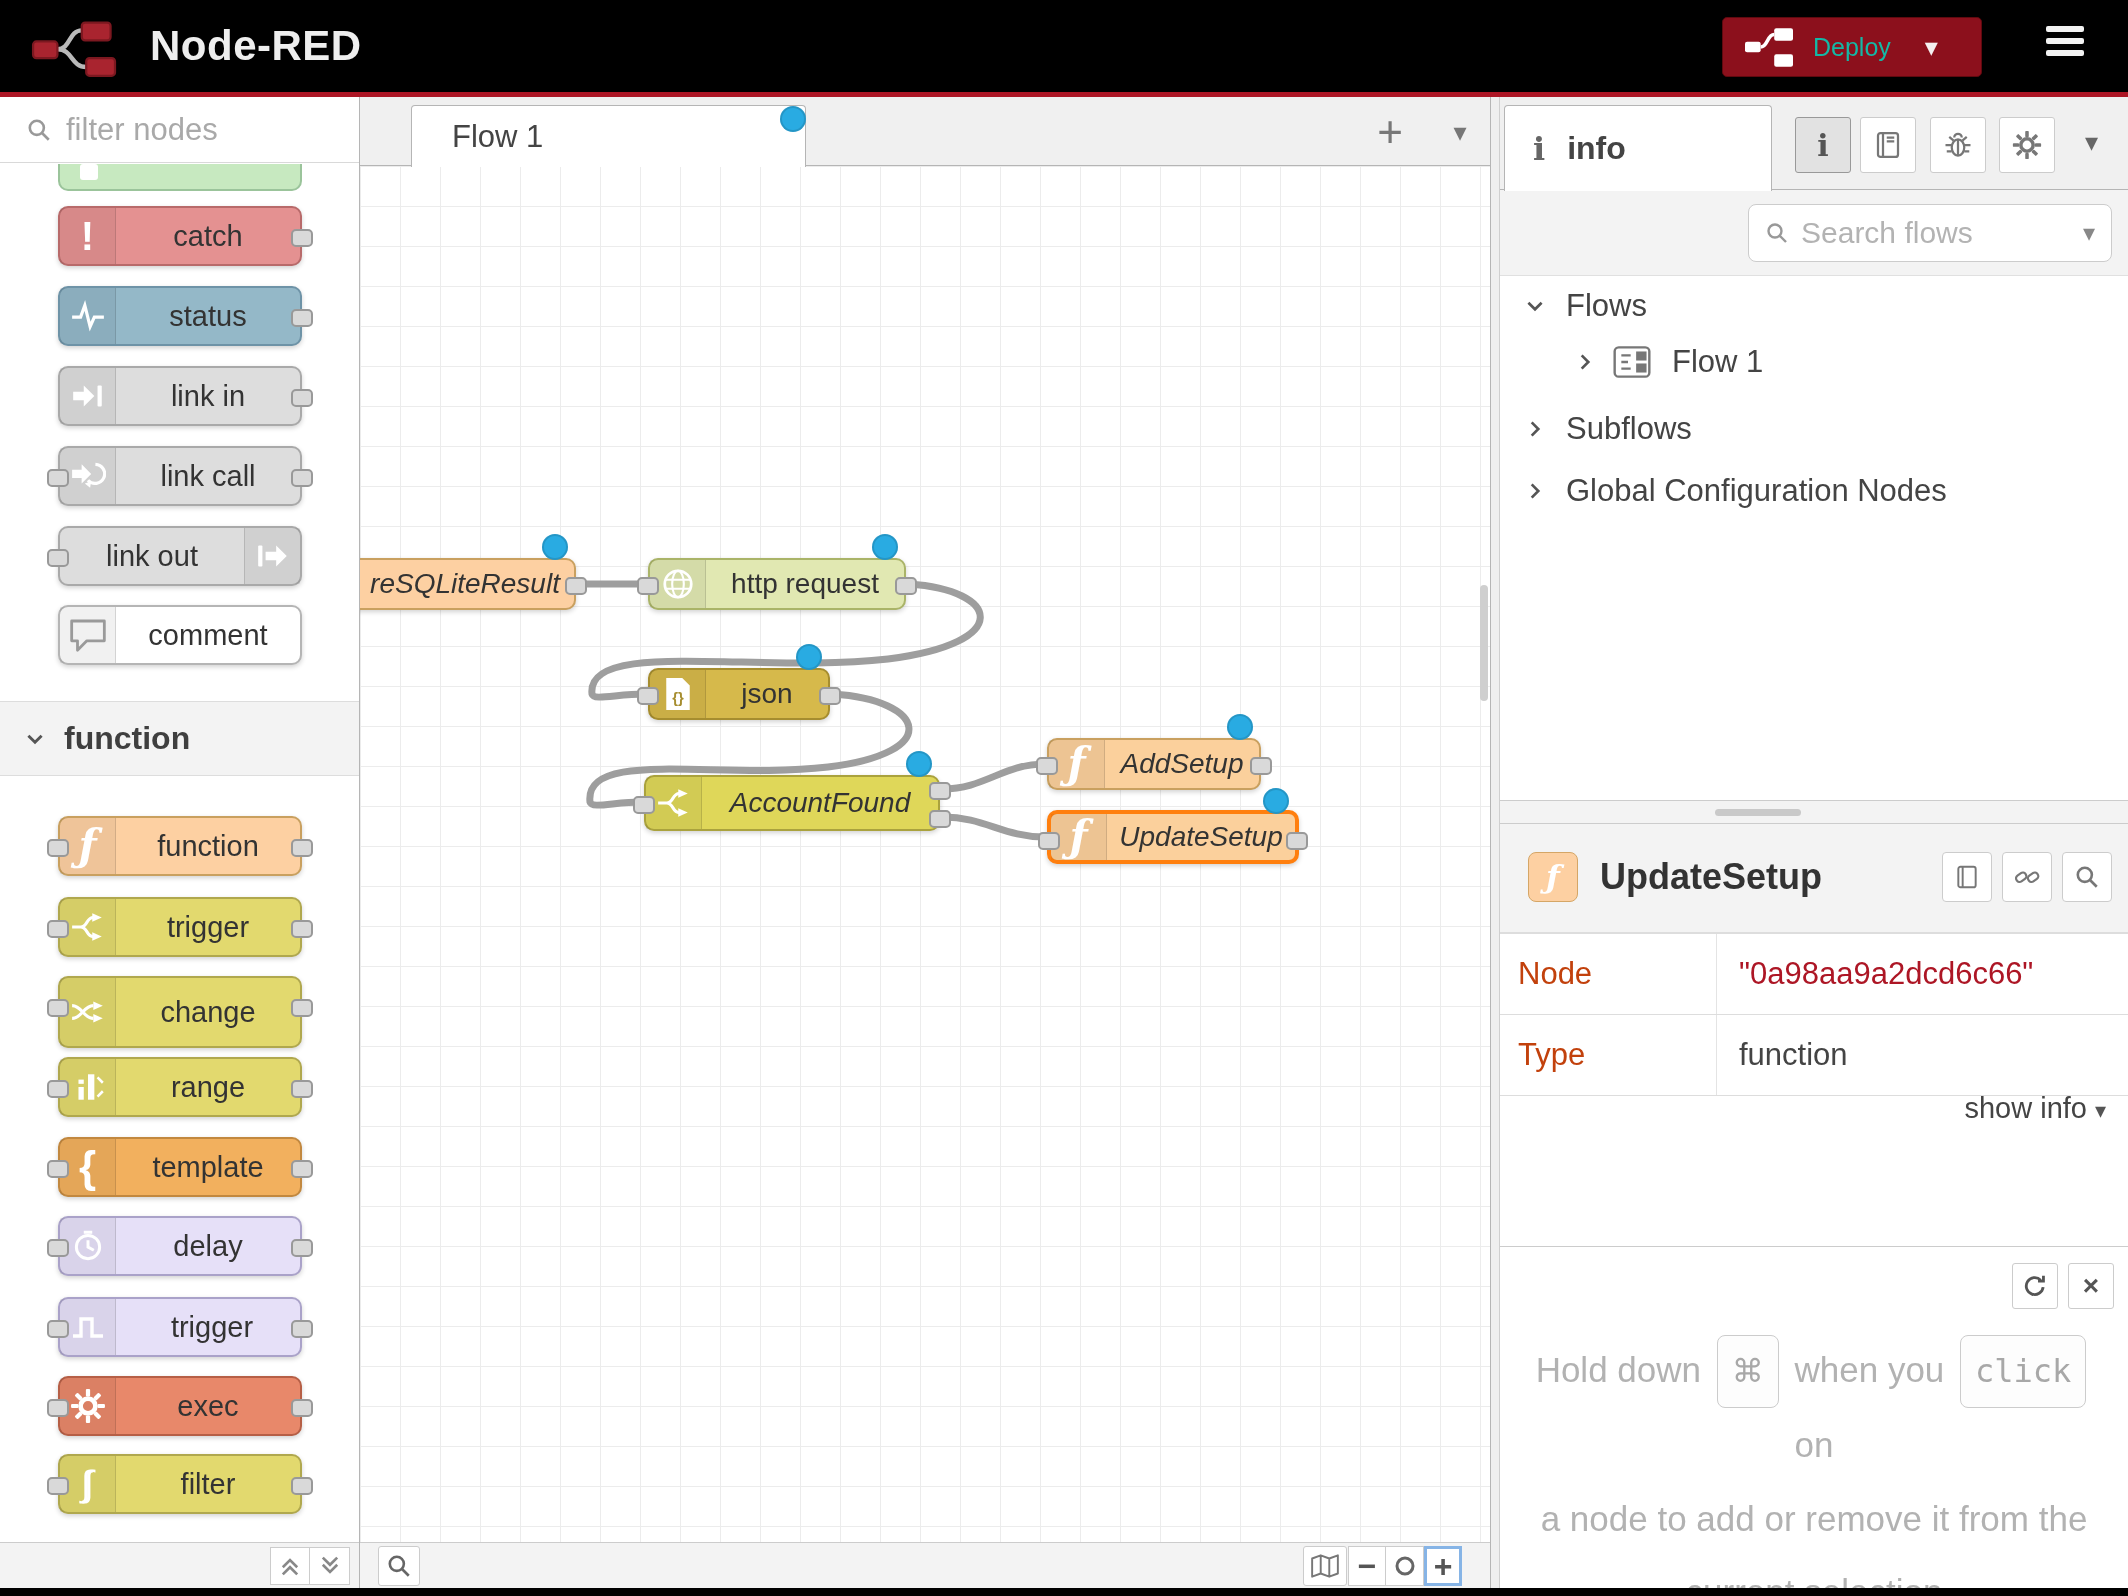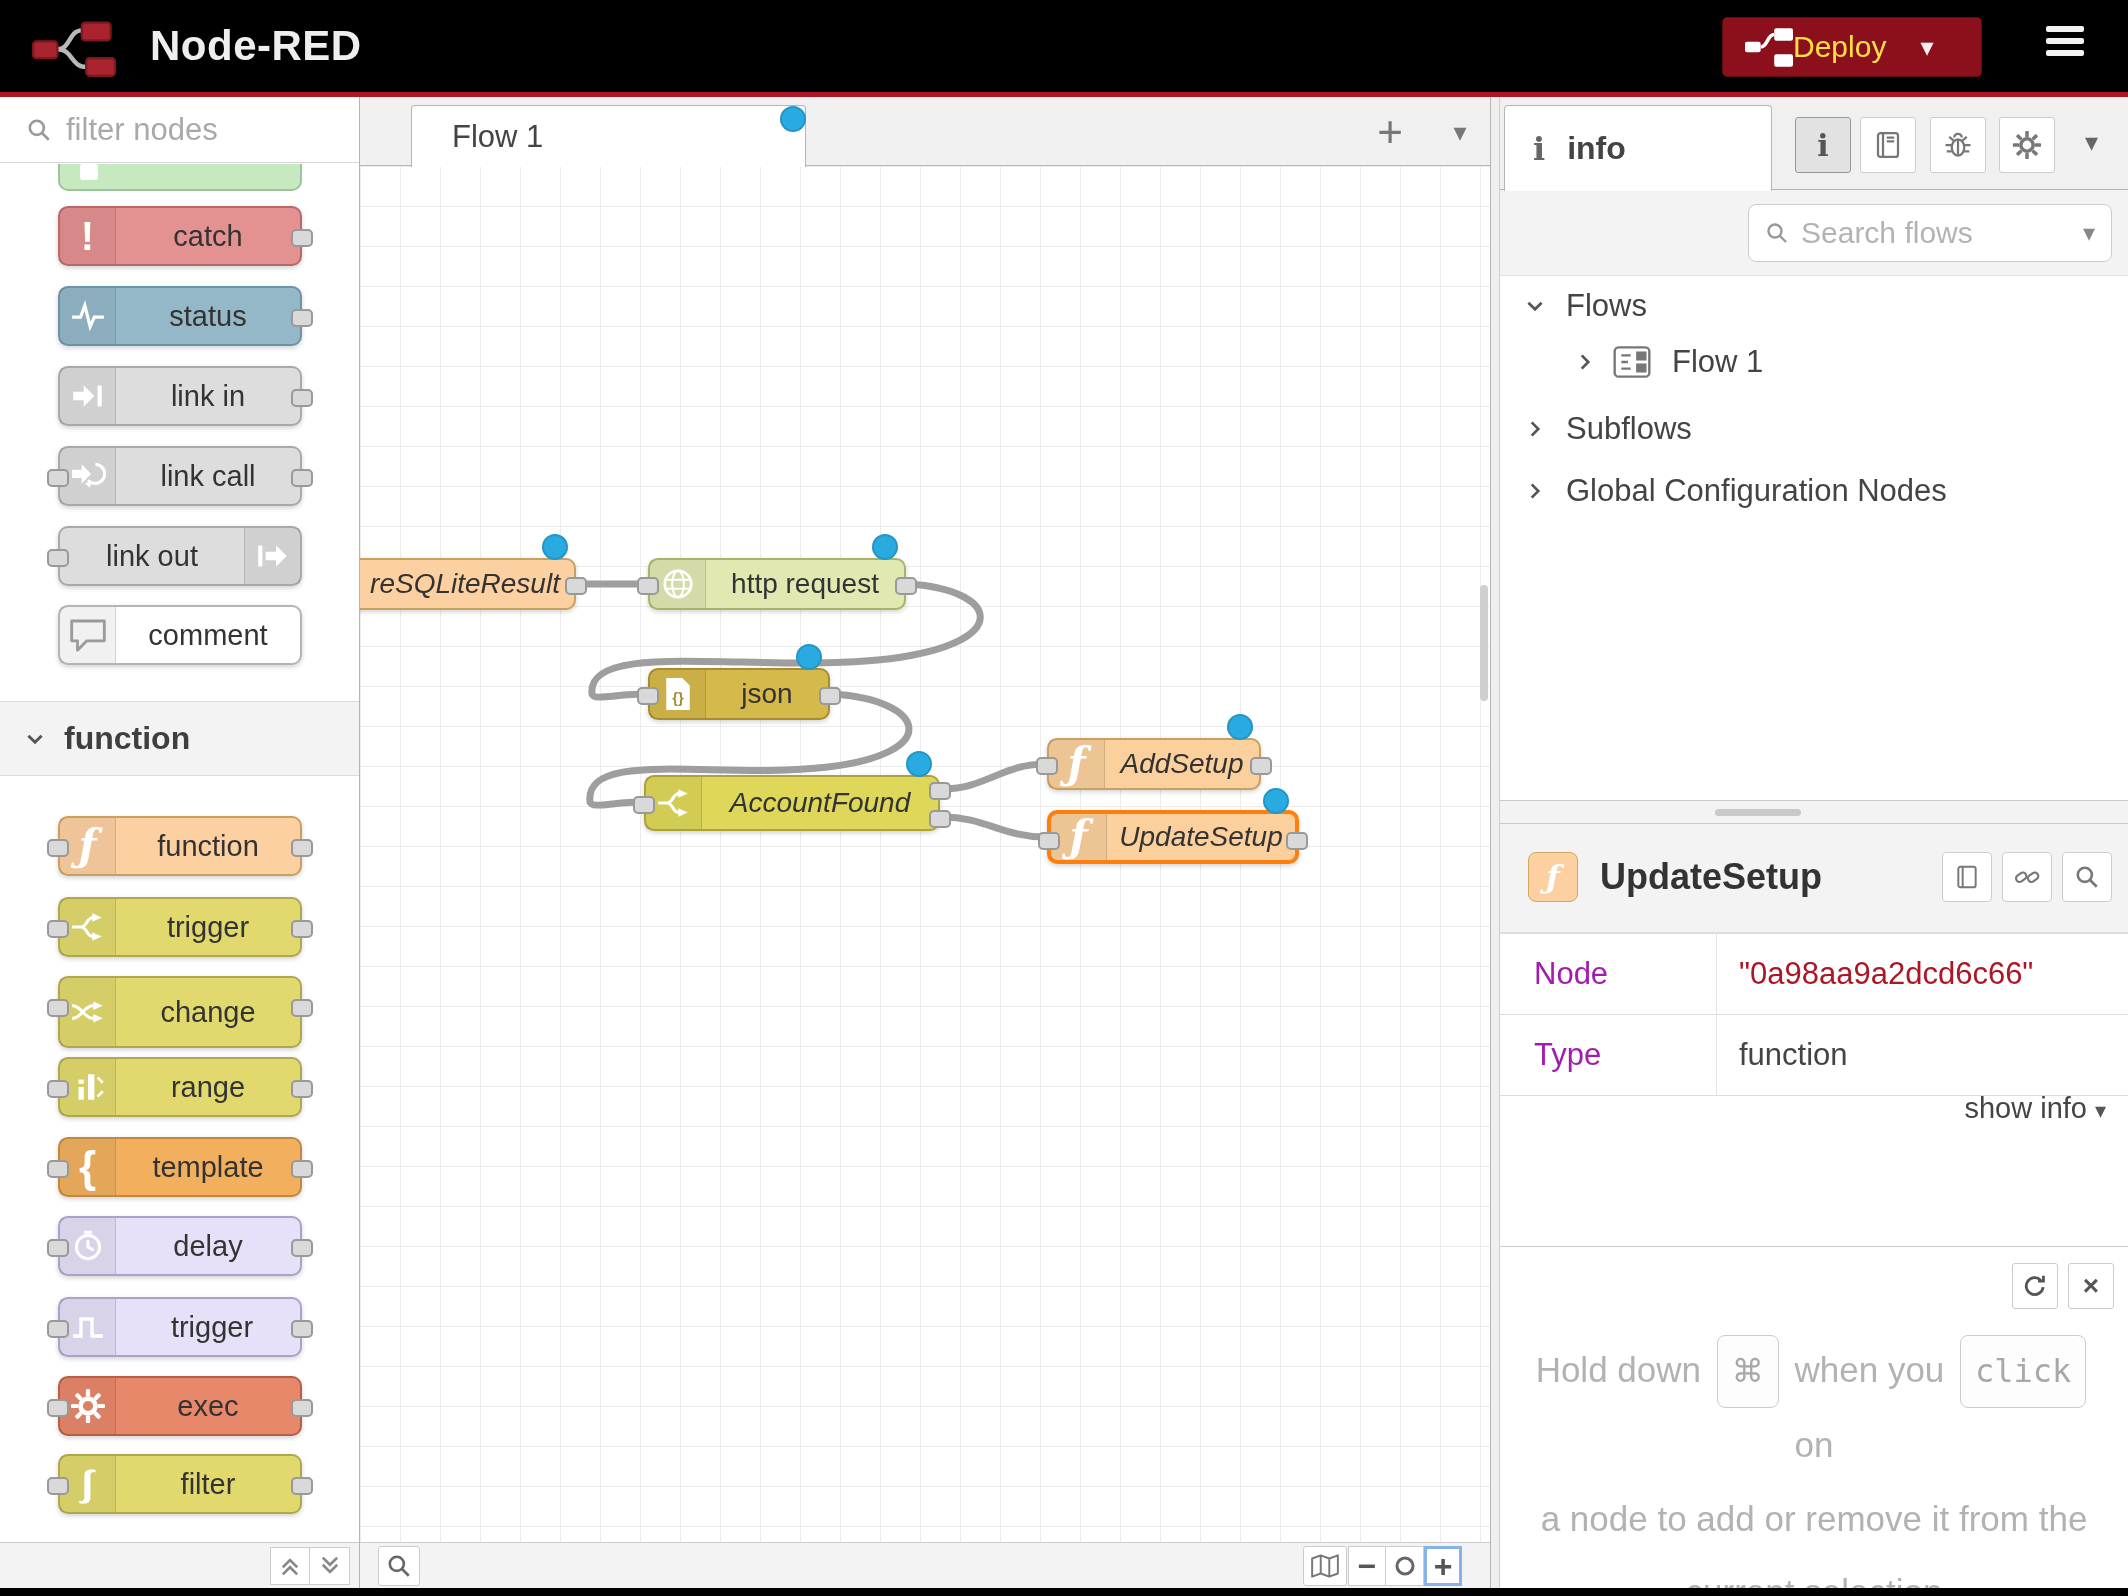--- a/index.html
+++ b/index.html
@@ -7,21 +7,21 @@
   body { position:relative; overflow:hidden; background:#fff;
          font-family:"Liberation Sans", sans-serif; color:#333; }
 
   
   .header { position:absolute; left:0; top:0; width:2128px; height:92px; background:#000; z-index:30; }
   .logo { position:absolute; left:28px; top:16px; }
   .app-title { position:absolute; left:150px; top:22px; font-size:42px; font-weight:bold; color:#eee; letter-spacing:0.5px; }
   .deploy-btn { position:absolute; left:1722px; top:17px; width:260px; height:60px; background:#8c101c;
                 border:1px solid #60090f; border-radius:5px; display:flex; align-items:center; cursor:pointer; }
   .deploy-btn .dicon { margin-left:22px; }
-  .deploy-btn .dlabel { color:#fde047; font-size:30px; }
+  .deploy-btn .dlabel { color:#14b8a6; font-size:25px; margin-left:20px; }
   .deploy-btn .dcaret { color:#f5f0f0; font-size:26px; margin-left:34px; }
   .hamburger { position:absolute; right:42px; top:26px; width:40px; height:40px; cursor:pointer; }
   .hamburger i { display:block; width:38px; height:6px; background:#f2f2f2; border-radius:2px; margin-bottom:6px; }
   .redline { position:absolute; left:0; top:92px; width:2128px; height:5px; background:#ad1625; z-index:31; }
 
   
   .palette { position:absolute; left:0; top:97px; width:360px; height:1491px; background:#fff;
              border-right:1px solid #b5b5b5; }
   .pal-search { position:absolute; left:0; top:0; width:100%; height:66px; border-bottom:1px solid #d9d9d9;
                 display:flex; align-items:center; background:#fff; }
@@ -128,21 +128,21 @@
   .dh-badge { position:absolute; left:28px; top:28px; width:50px; height:50px; background:#fdd0a2;
               border:1px solid #d5a666; border-radius:8px; display:flex; align-items:center; justify-content:center;
               font-family:"DejaVu Serif",serif; font-style:italic; font-weight:bold; font-size:32px; color:#fff; }
   .dh-title { position:absolute; left:100px; top:32px; font-size:36px; font-weight:bold; color:#333; }
   .dh-btns { position:absolute; right:16px; top:28px; display:flex; gap:10px; }
   .dh-btn { width:50px; height:50px; background:#fff; border:1px solid #ccc; border-radius:4px;
             display:flex; align-items:center; justify-content:center; cursor:pointer; }
   .detail-table { position:absolute; left:0; top:836px; width:100%; }
   .dt-row { display:flex; border-bottom:1px solid #ddd; }
   .dt-row:first-child { border-top:1px solid #ddd; }
-  .dt-label { width:217px; padding:22px 0 22px 34px; font-size:31px; color:#a21caf; border-right:1px solid #e4e4e4; }
+  .dt-label { width:217px; padding:22px 0 22px 18px; font-size:31px; color:#c2410c; border-right:1px solid #e4e4e4; }
   .dt-value { flex:1; padding:22px 0 22px 22px; font-size:31px; color:#444; }
   .dt-value.red { color:#ad1625; }
   .show-more { position:absolute; right:22px; top:995px; font-size:29px; color:#444; cursor:pointer; }
   .show-more .smcaret { font-size:22px; color:#555; margin-left:8px; }
   .help { position:absolute; left:0; top:1149px; width:100%; bottom:0; background:#fff; border-top:1px solid #ccc; }
   .help-btns { position:absolute; right:14px; top:16px; display:flex; gap:10px; }
   .help-btn { width:46px; height:46px; background:#fff; border:1px solid #ccc; border-radius:3px;
               display:flex; align-items:center; justify-content:center; cursor:pointer; font-size:28px;
               font-weight:bold; color:#555; }
   .help-text { position:absolute; left:34px; right:34px; top:86px; text-align:center; font-size:35px;

